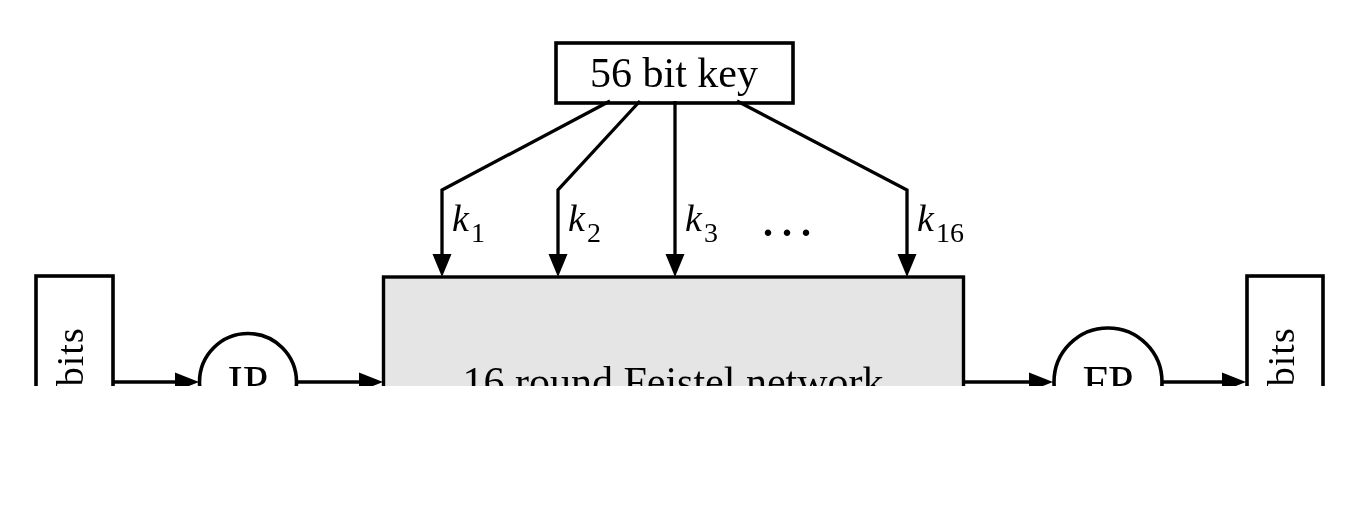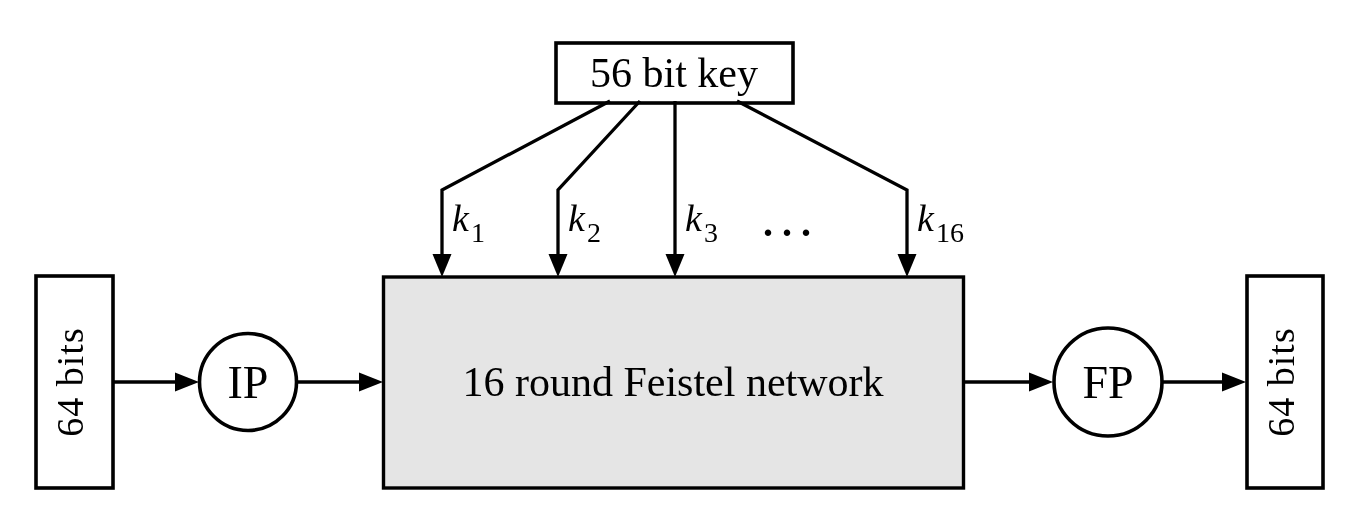--- a/index.html
+++ b/index.html
@@ -3,21 +3,21 @@
 <meta charset="utf-8">
 <style>
   html, body {
     margin: 0;
     padding: 0;
     background: #ffffff;
   }
   .stage {
     position: relative;
     width: 1372px;
-    height: 522px;
+    height: 386px;
     background: #ffffff;
     overflow: hidden;
   }
   svg { display: block; }
   text {
     font-family: "Liberation Serif", "DejaVu Serif", serif;
     fill: #000000;
   }
   .box-label   { font-size: 42px; }
   .side-label  { font-size: 38px; letter-spacing: 1px; }

